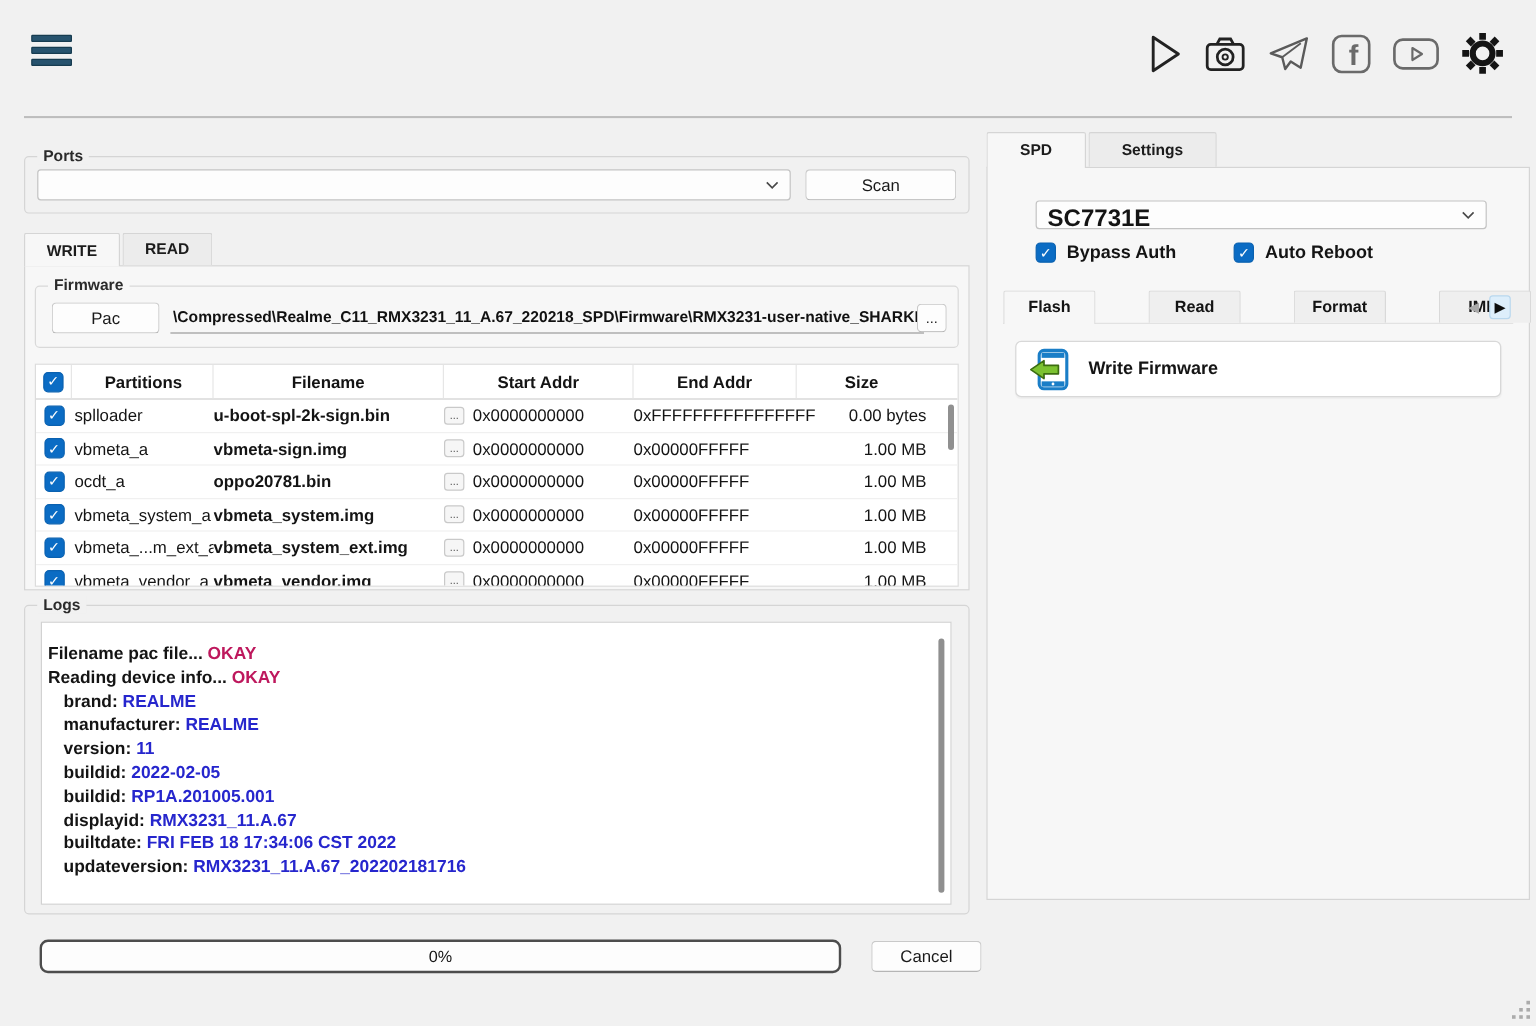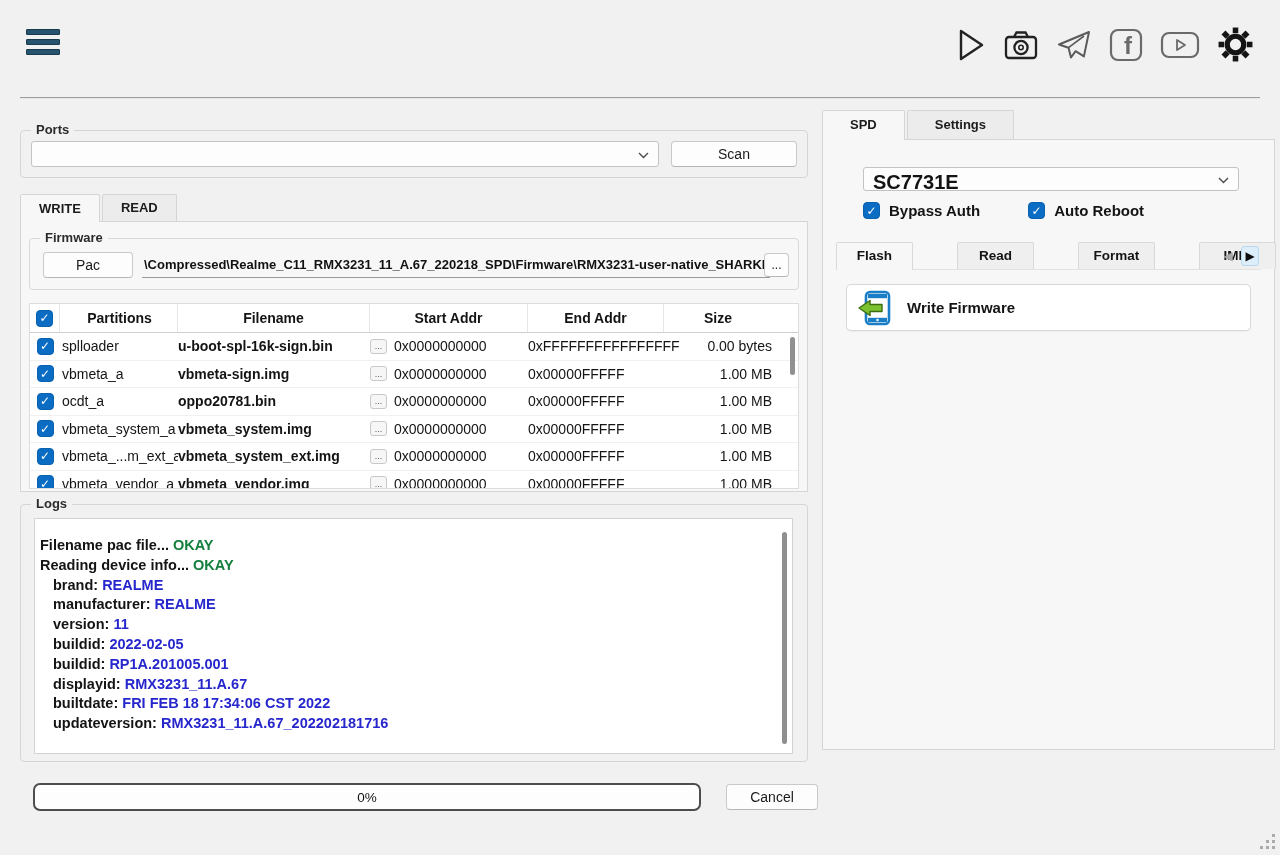--- a/index.html
+++ b/index.html
@@ -52,21 +52,21 @@
   .c-start { width:158px; display:flex; align-items:center; flex:none; }
   .c-end { width:136px; flex:none; }
   .c-size { width:108px; text-align:right; flex:none; }
   .mini-btn { width:17px; height:15px; font-size:9px; color:#555; border:1px solid #c9c9c9; border-radius:3px; background:#f6f6f6; display:inline-flex; align-items:center; justify-content:center; margin-right:7px; cursor:pointer; }
   .ptable .vsb { position:absolute; right:3px; top:33px; width:5px; height:38px; background:#909090; border-radius:3px; }
 
   .logs-box { margin-top:12px; height:258px; }
   .logs-inner { position:absolute; left:13px; top:13px; right:14px; bottom:7px; background:#fff; border:1px solid #d2d2d2; padding:17px 20px 0 5px; overflow:hidden; }
   .log-line { font-size:14.5px; line-height:19.8px; font-weight:600; white-space:nowrap; }
   .log-line.ind { padding-left:13px; }
-  .log-line .val.ok { color:#15803d; }
+  .log-line .val.ok { color:#be185d; }
   .log-line .val.info { color:#2626cd; }
   .logs-inner .vsb { position:absolute; right:5px; top:13px; width:5px; height:212px; background:#8f8f8f; border-radius:3px; }
 
   .bottom-row { position:relative; margin-top:21px; height:28px; }
   .progress { position:absolute; left:13px; top:0; width:668px; height:28px; border:2px solid #4d4d4d; border-radius:7px; background:#fdfdfd; display:flex; align-items:center; justify-content:center; font-size:13.5px; }
   .cancel-btn { position:absolute; right:-10px; top:1px; width:92px; height:26px; }
 
   
   .right { position:absolute; left:822px; top:110px; width:453px; }
   .rtabs { display:flex; position:relative; z-index:2; }
@@ -189,21 +189,21 @@
         <span class="c c-start" style="justify-content:center">Start Addr</span>
         <span class="c c-end" style="display:flex;justify-content:center">End Addr</span>
         <span class="c c-size" style="display:flex;justify-content:center">Size</span>
       </div>
       <div>
           <div class="prow">
             <span class="c-check">
               <span class="cb">✓</span>
             </span>
             <span class="c-part">splloader</span>
-            <span class="c-file">u-boot-spl-16k-sign.bin</span>
+            <span class="c-file">u-boot-spl-2k-sign.bin</span>
             <span class="c-start">
               <span class="mini-btn">...</span>
               <span>0x0000000000</span>
             </span>
             <span class="c-end">0xFFFFFFFFFFFFFFFF</span>
             <span class="c-size">0.00 bytes</span>
           </div>
           <div class="prow">
             <span class="c-check">
               <span class="cb">✓</span>

